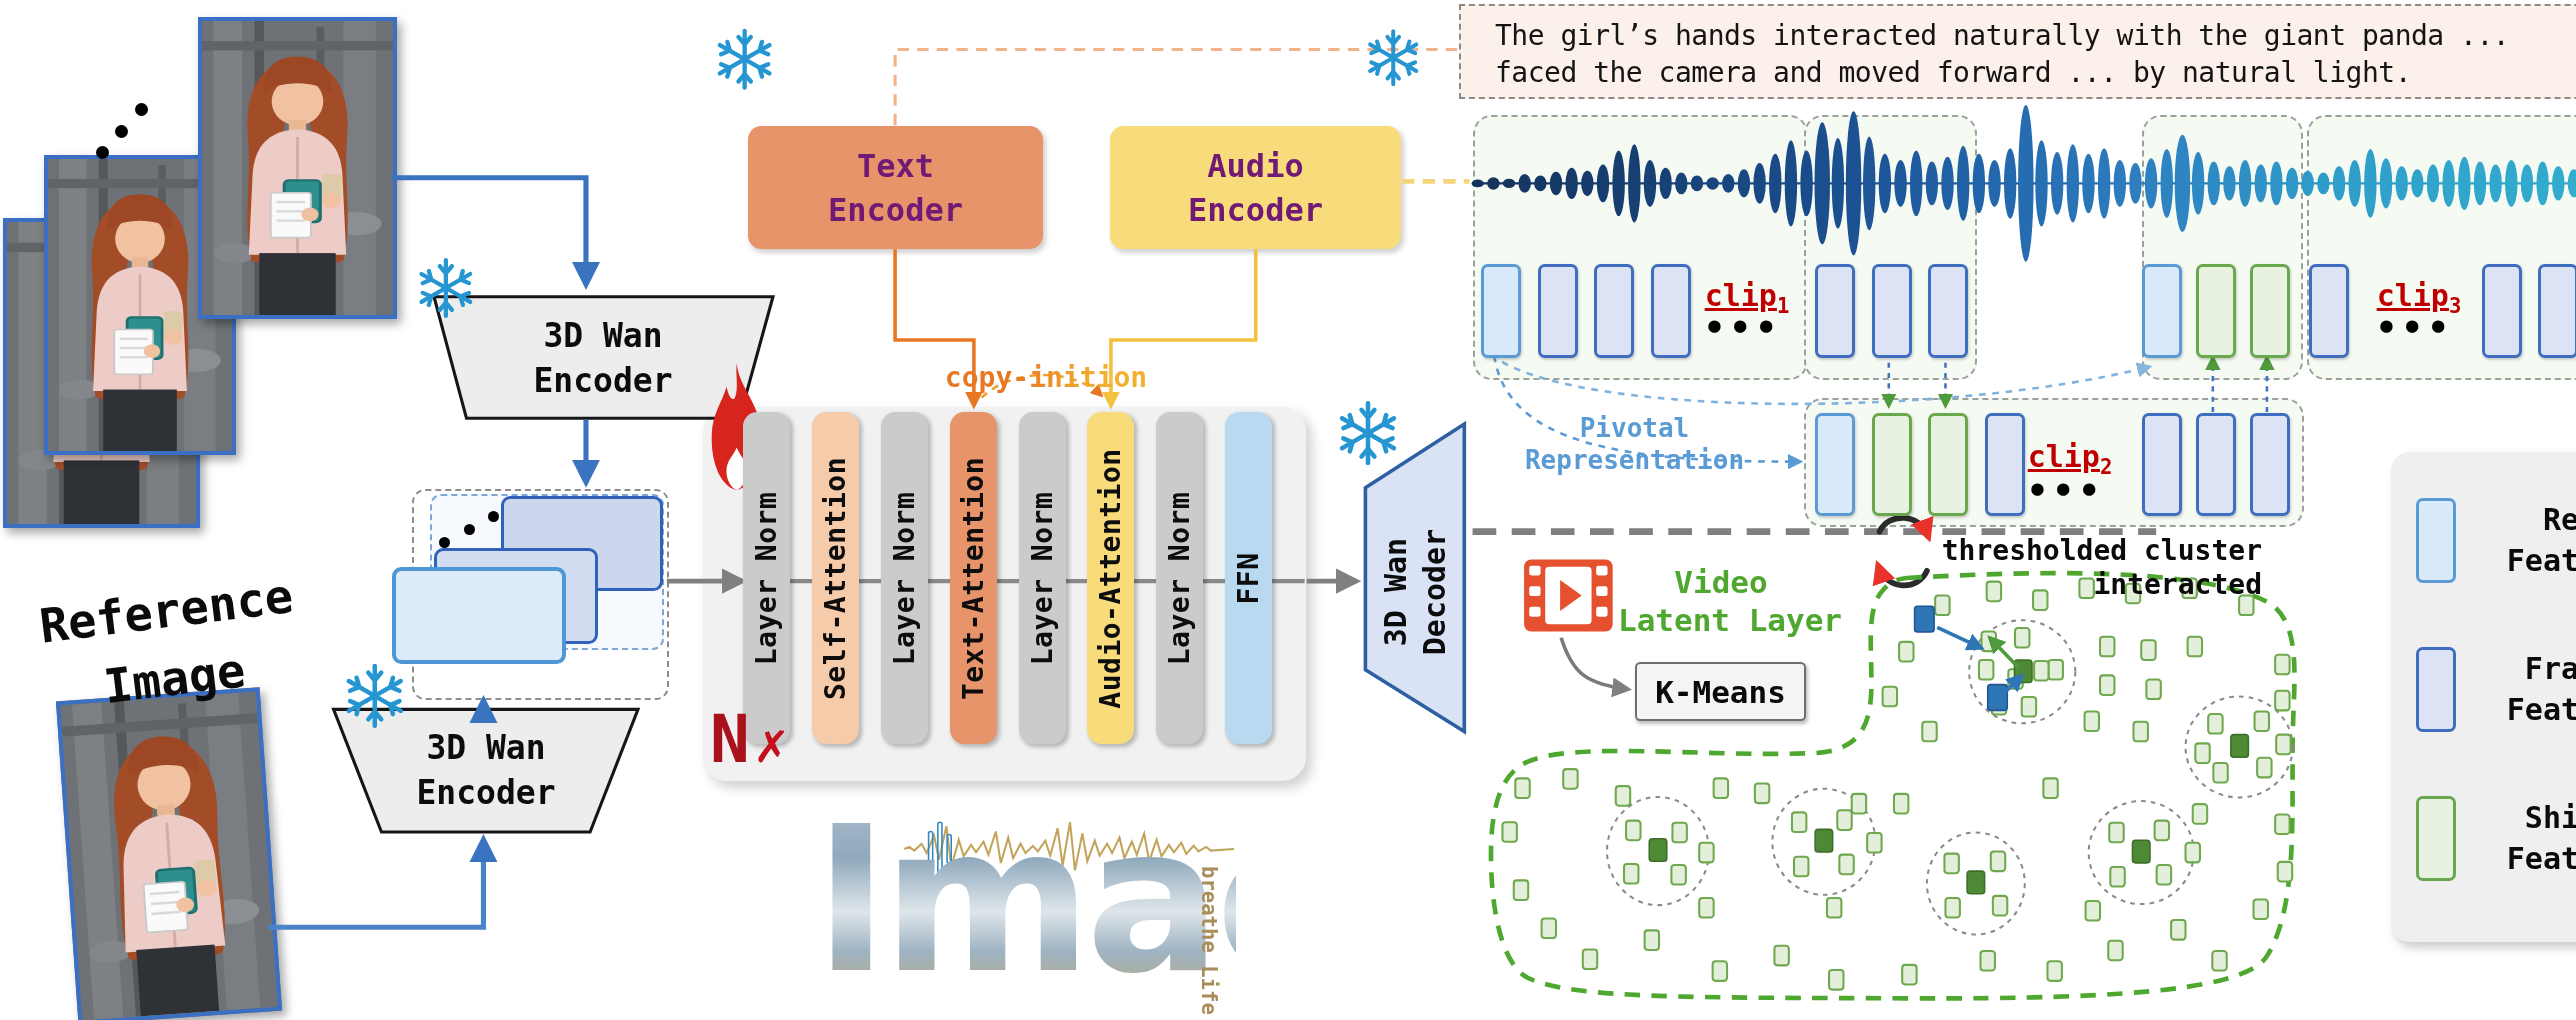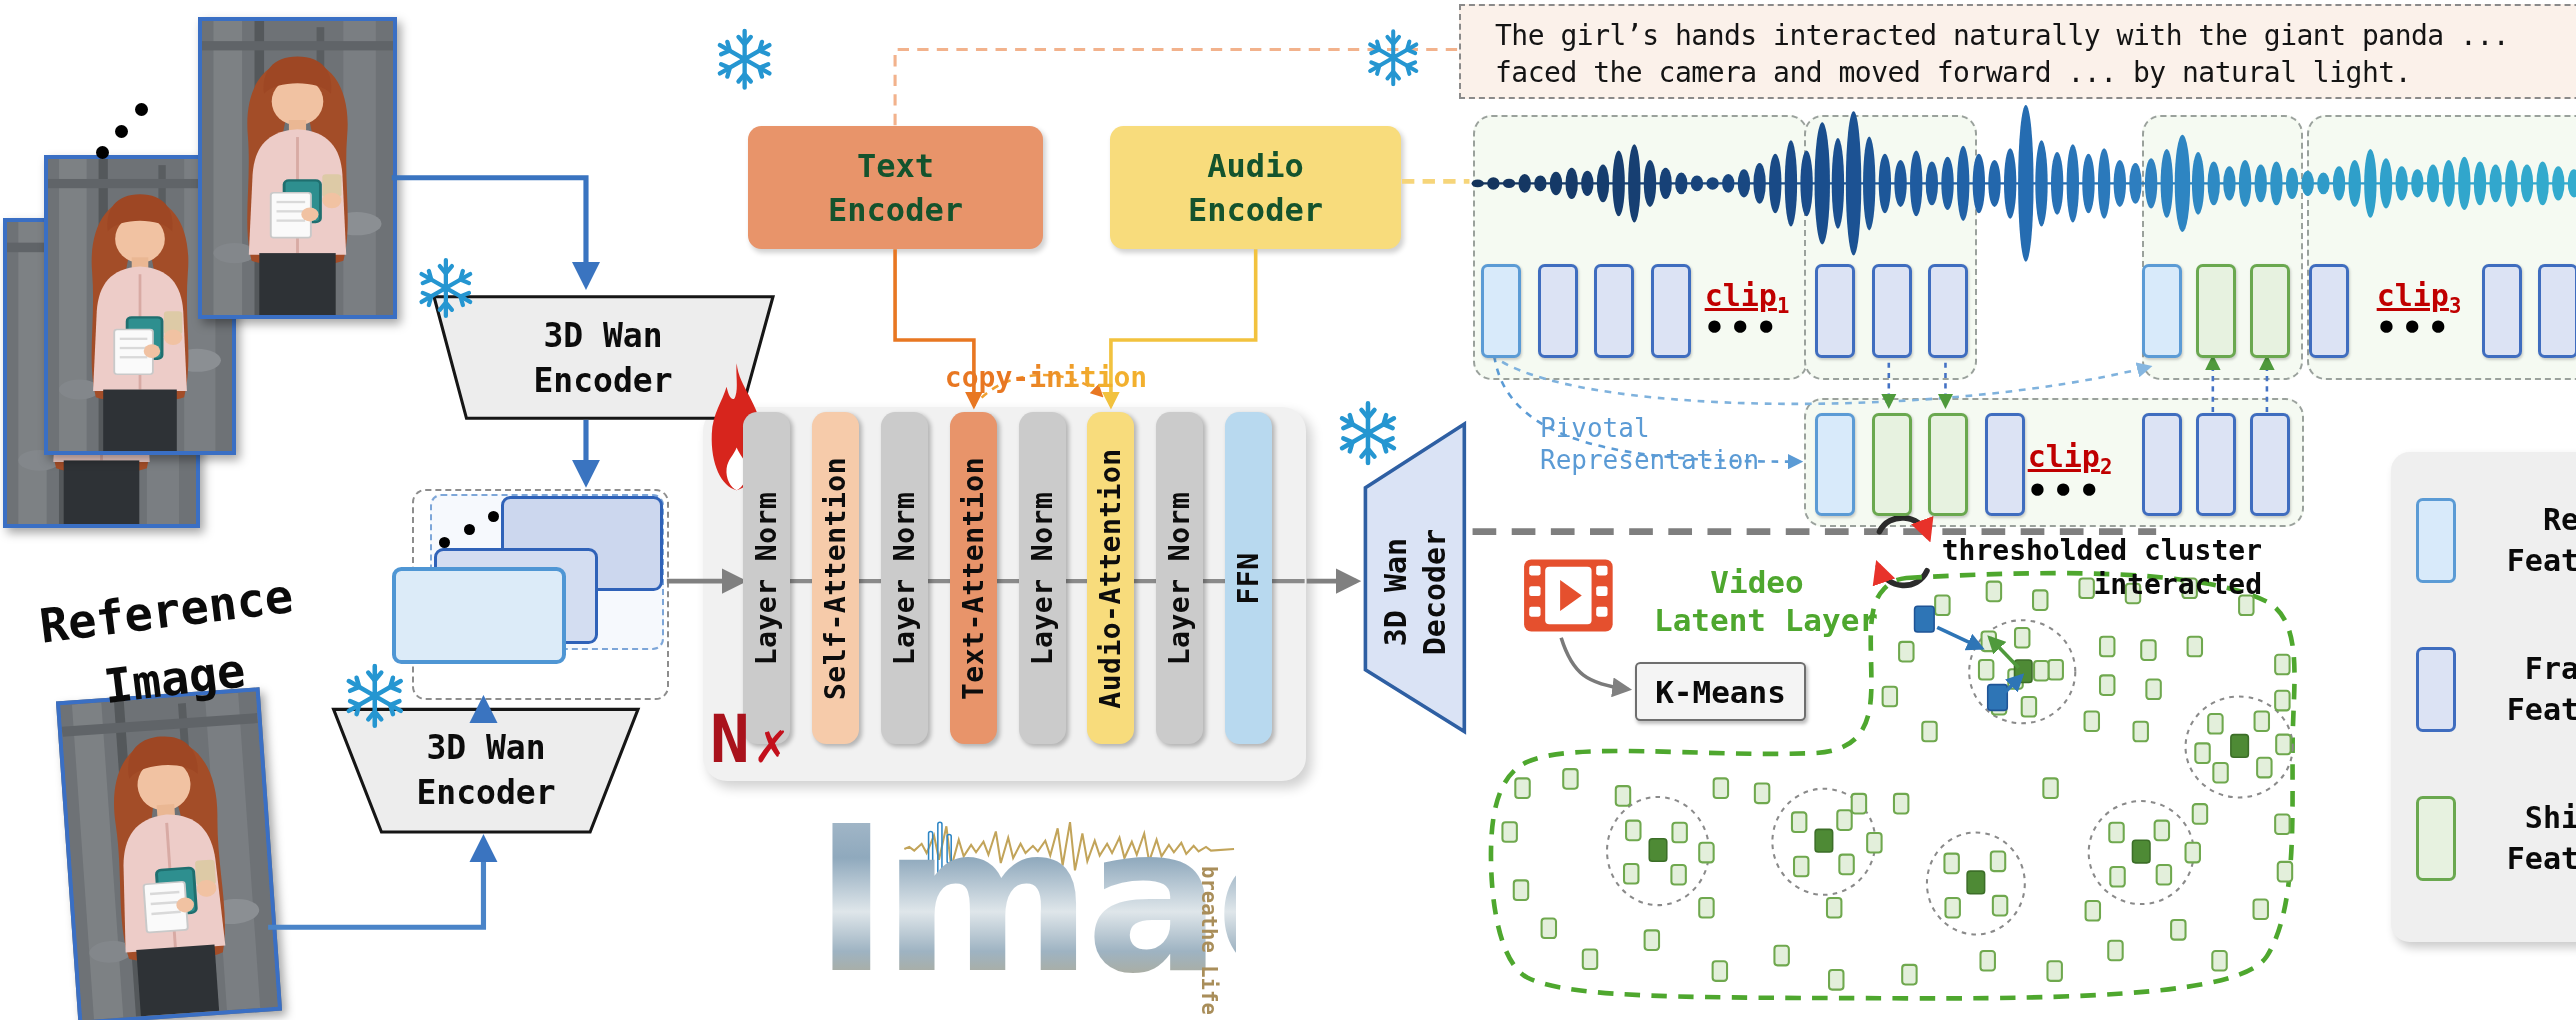--- a/index.html
+++ b/index.html
@@ -20,21 +20,21 @@
   .photo{position:absolute;border:4.6px solid #3a6fc4;box-shadow:4.1px 5.2px 9.3px rgba(0,0,0,.35);
          background:#70747a;z-index:3;}
   .photo svg{display:block;width:100%;height:100%;}
   
   #prompt-box{left:1459px;top:4.1px;width:1241px;height:95px;background:var(--prompt_bg);
     border:2.6px dashed #8a8a8a;box-sizing:border-box;z-index:2;padding:11.3px 0 0 34px;}
   #prompt-box .pline{font-size:28px;line-height:37px;color:#141414;letter-spacing:-0.5px;}
   
   .encbox{position:absolute;border-radius:13.4px;z-index:4;display:flex;flex-direction:column;
           align-items:center;justify-content:center;box-shadow:2.1px 3.1px 5.2px rgba(0,0,0,.18);}
-  .encbox .eline{font-size:32px;font-weight:600;color:#14532d;line-height:44px;}
+  .encbox .eline{font-size:32px;font-weight:600;color:#701a75;line-height:44px;}
   #text-encoder{left:748px;top:126px;width:295px;height:123px;background:var(--text_enc);}
   #audio-encoder{left:1110px;top:126px;width:291px;height:123px;background:var(--audio_enc);}
   #copy-inition{left:943px;top:361px;width:206px;text-align:center;font-size:28px;font-weight:700;
     background:linear-gradient(90deg,#e87722 35%,#f2b02e 75%);-webkit-background-clip:text;
     background-clip:text;color:transparent;z-index:6;}
   
   #dit-block{left:703px;top:407px;width:603px;height:374px;background:var(--block_bg);
     border-radius:24px;box-shadow:5.2px 6.2px 11.3px rgba(0,0,0,.18);z-index:1;}
   .tbar{position:absolute;top:412px;width:47px;height:332px;border-radius:14.4px;z-index:6;
     display:flex;align-items:center;justify-content:center;box-shadow:2.1px 2.6px 4.1px rgba(0,0,0,.25);}
@@ -69,22 +69,22 @@
   .fbar{position:absolute;border-radius:6.7px;z-index:6;box-shadow:1px 1.5px 2.6px rgba(0,0,0,.18);}
   .fbar.ref{background:var(--ref_fill);border:3.6px solid var(--ref_border);}
   .fbar.frame{background:var(--frame_fill);border:3.6px solid var(--frame_border);}
   .fbar.shift{background:var(--shift_fill);border:3.6px solid var(--shift_border);}
   .cliplabel{position:absolute;z-index:7;color:var(--clip);font-weight:700;font-size:30px;
     transform:translate(-50%,-50%);white-space:nowrap;text-decoration:underline;}
   .cliplabel sub{font-size:20.6px;}
   .clipdots{position:absolute;z-index:7;color:#000;font-size:20.6px;letter-spacing:13.4px;
     transform:translate(-50%,-50%);white-space:nowrap;}
   
-  #pivotal{left:1540px;top:412px;width:289px;z-index:7;color:var(--pivotal);
-    font-weight:400;}
+  #pivotal{left:1490px;top:412px;width:289px;text-align:center;z-index:7;color:var(--pivotal);
+    font-weight:700;}
   #pivotal .pv{font-size:26px;line-height:32px;}
   #threshold{position:absolute;z-index:7;color:#0a0a0a;font-weight:700;text-align:center;}
   #threshold .th{font-size:28px;line-height:34px;white-space:nowrap;}
   #videopool{position:absolute;z-index:7;color:#4ea72e;font-weight:700;text-align:center;}
   #videopool .vp{font-size:31px;line-height:38px;white-space:nowrap;}
   #kmeans{left:1635px;top:662px;width:167px;height:55px;background:#f4f4f4;border:2.6px solid #6e6e6e;
     border-radius:5.2px;z-index:7;display:flex;align-items:center;justify-content:center;
     font-size:31px;font-weight:600;color:#0a0a0a;box-shadow:1.5px 2.1px 3.6px rgba(0,0,0,.25);}
   
   #legend{left:2391px;top:452px;width:307px;height:490px;background:var(--legend_bg);
@@ -552,21 +552,21 @@
 
   <div class="abs" id="pivotal">
     <div class="pv">Pivotal</div>
     <div class="pv">Representation</div>
   </div>
 
   <div id="threshold" style="left:1922px;top:534px;width:340px;text-align:right;">
     <div class="th">thresholded cluster</div>
     <div class="th">interacted</div>
   </div>
-  <div id="videopool" style="left:1618px;top:563px;width:206px;margin-left:36px;">
+  <div id="videopool" style="left:1618px;top:563px;width:206px;">
     <div class="vp">Video</div>
     <div class="vp">Latent Layer</div>
   </div>
   <div class="abs" id="kmeans">K-Means</div>
 
   <div id="legend-items">
       <div class="lg-item" style="top:481px;">
         <div class="lg-sw ref"></div>
         <div class="lg-txt">
           <div>Ref</div>

